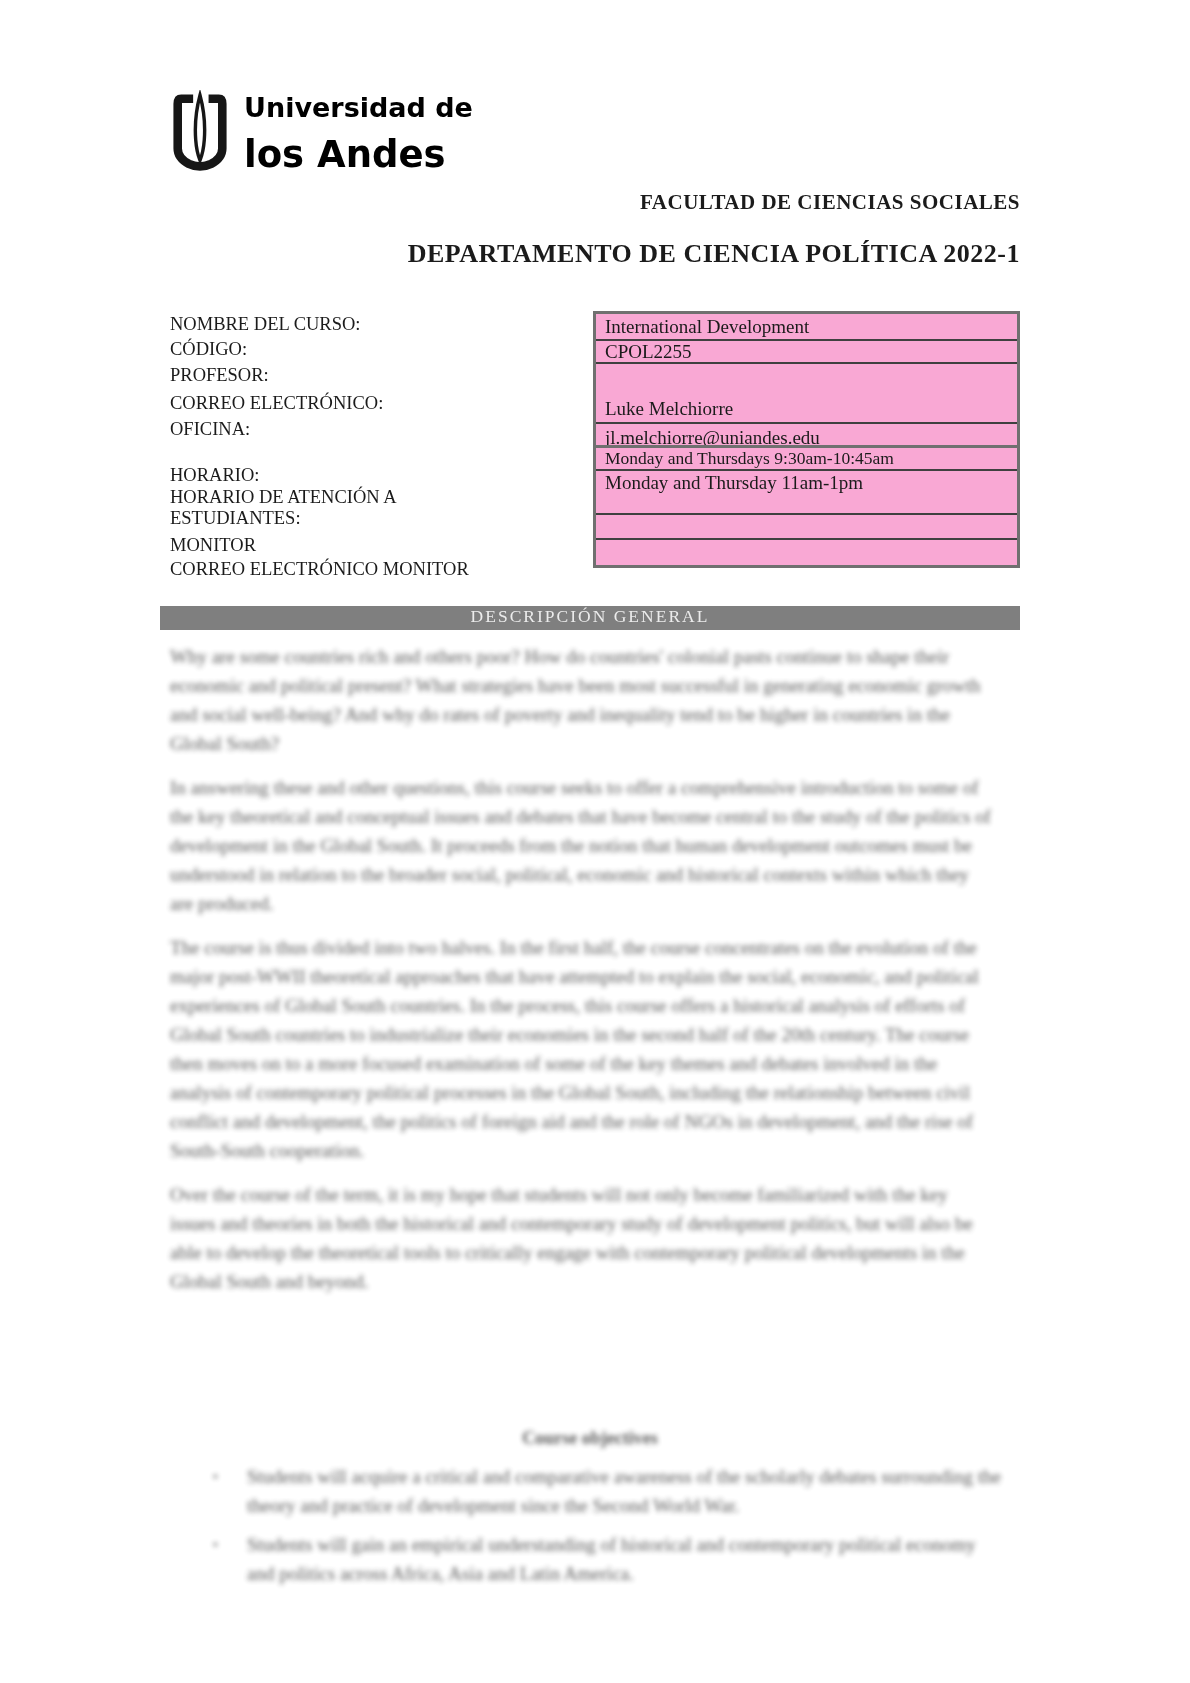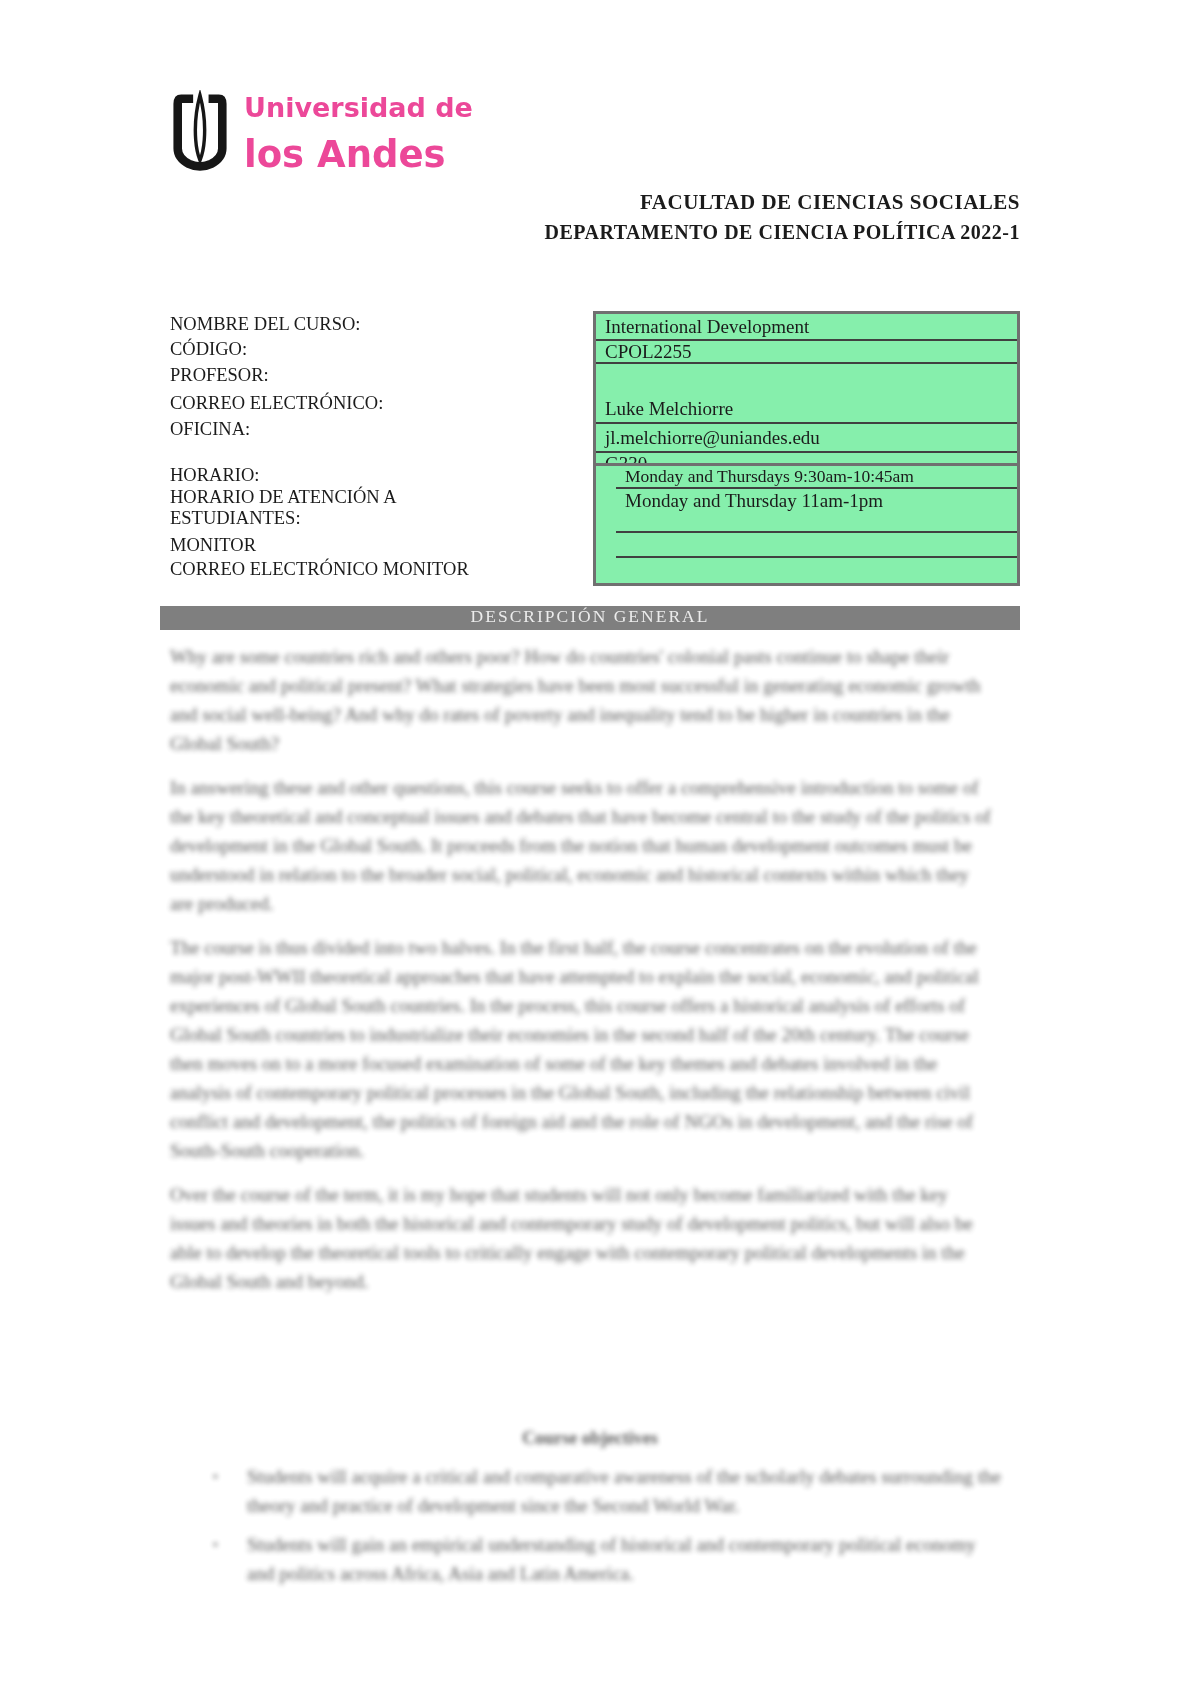--- a/index.html
+++ b/index.html
@@ -5,48 +5,48 @@
   html,body{margin:0;padding:0;background:#ffffff;}
   body{
     width:1190px;height:1683px;position:relative;
     font-family:"Liberation Serif", serif;color:#1b1b1b;overflow:hidden;
   }
   .abs{position:absolute;}
 
   
   .logo{left:170px;top:90px;display:flex;align-items:center;gap:14px;}
   .logo svg{display:block;}
-  .logo-text{font-family:"DejaVu Sans","Liberation Sans",sans-serif;font-weight:bold;color:#ec4899;line-height:1;}
+  .logo-text{font-family:"DejaVu Sans","Liberation Sans",sans-serif;font-weight:bold;color:#000000;line-height:1;}
   .logo-l1{font-size:27px;letter-spacing:0px;}
   .logo-l2{font-size:37px;margin-top:15px;}
 
   
   .head-block{left:160px;top:190px;width:860px;text-align:right;}
   .h1{font-size:21px;font-weight:bold;letter-spacing:.5px;}
-  .h2{font-size:20px;font-weight:bold;margin-top:6px;letter-spacing:.5px;}
+  .h2{font-size:26px;font-weight:bold;margin-top:24px;letter-spacing:.5px;}
 
   
   .labels{left:170px;width:400px;font-size:18.5px;}
   .labels1{top:311px;}
   .labels2{top:463px;}
   .lbl{display:flex;align-items:center;}
   .labels1 .lbl:nth-child(1){height:27px;}
   .labels1 .lbl:nth-child(2){height:23px;}
   .labels1 .lbl:nth-child(3){height:28px;}
   .labels1 .lbl:nth-child(4){height:29px;}
   .labels1 .lbl:nth-child(5){height:22px;}
   .labels2 .lbl:nth-child(1){height:24px;}
   .labels2 .lbl:nth-child(2){height:46px;align-items:flex-start;line-height:21px;width:345px;}
   .labels2 .lbl:nth-child(3){height:24px;}
   .labels2 .lbl:nth-child(4){height:24px;}
 
   
-  .info-table{left:593px;width:427px;border:3px solid #707070;box-sizing:border-box;background:#86efac;}
+  .info-table{left:593px;width:427px;border:3px solid #707070;box-sizing:border-box;background:#f9a8d4;}
   .table1{top:311px;}
-  .table2{top:463px;padding-left:20px;}
+  .table2{top:445px;}
   .t-row{display:flex;align-items:center;box-sizing:border-box;padding-left:9px;
          font-size:19px;border-bottom:2px solid #404040;}
   .t-row:last-child{border-bottom:none;}
   .table1 .t-row:nth-child(1){height:27px;}
   .table1 .t-row:nth-child(2){height:23px;}
   .table1 .t-row:nth-child(3){height:28px;margin-top:32px;}
   .table1 .t-row:nth-child(4){height:29px;}
   .table1 .t-row:nth-child(5){height:21px;}
   .table2 .t-row:nth-child(1){height:23px;font-size:17.5px;}
   .table2 .t-row:nth-child(2){height:44px;align-items:flex-start;padding-top:1px;font-size:19px;}

